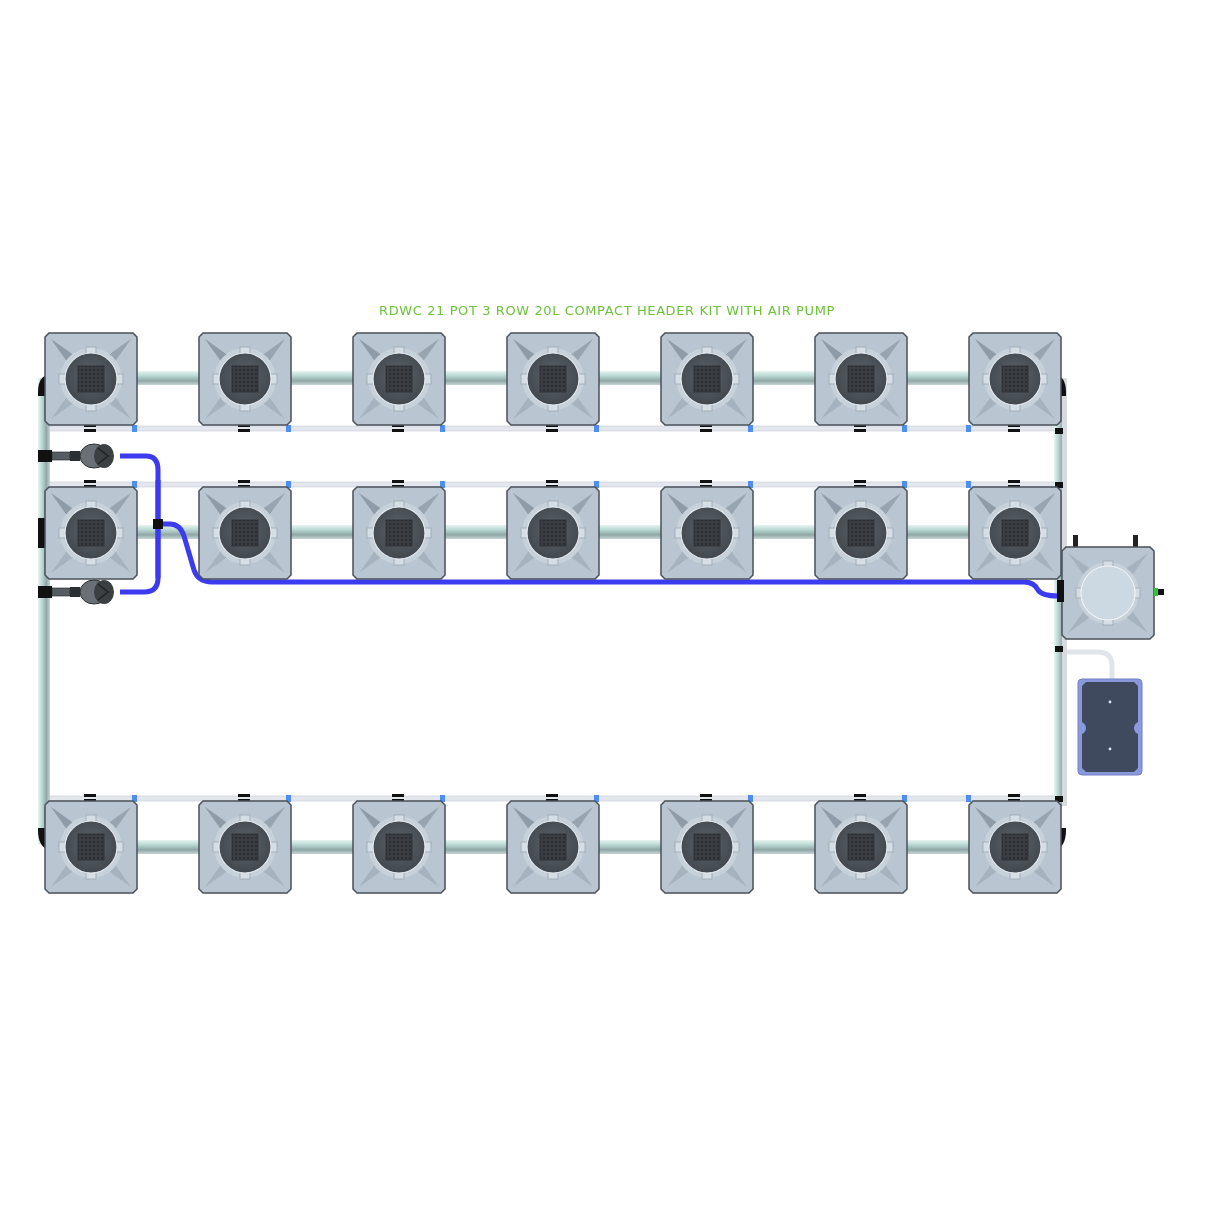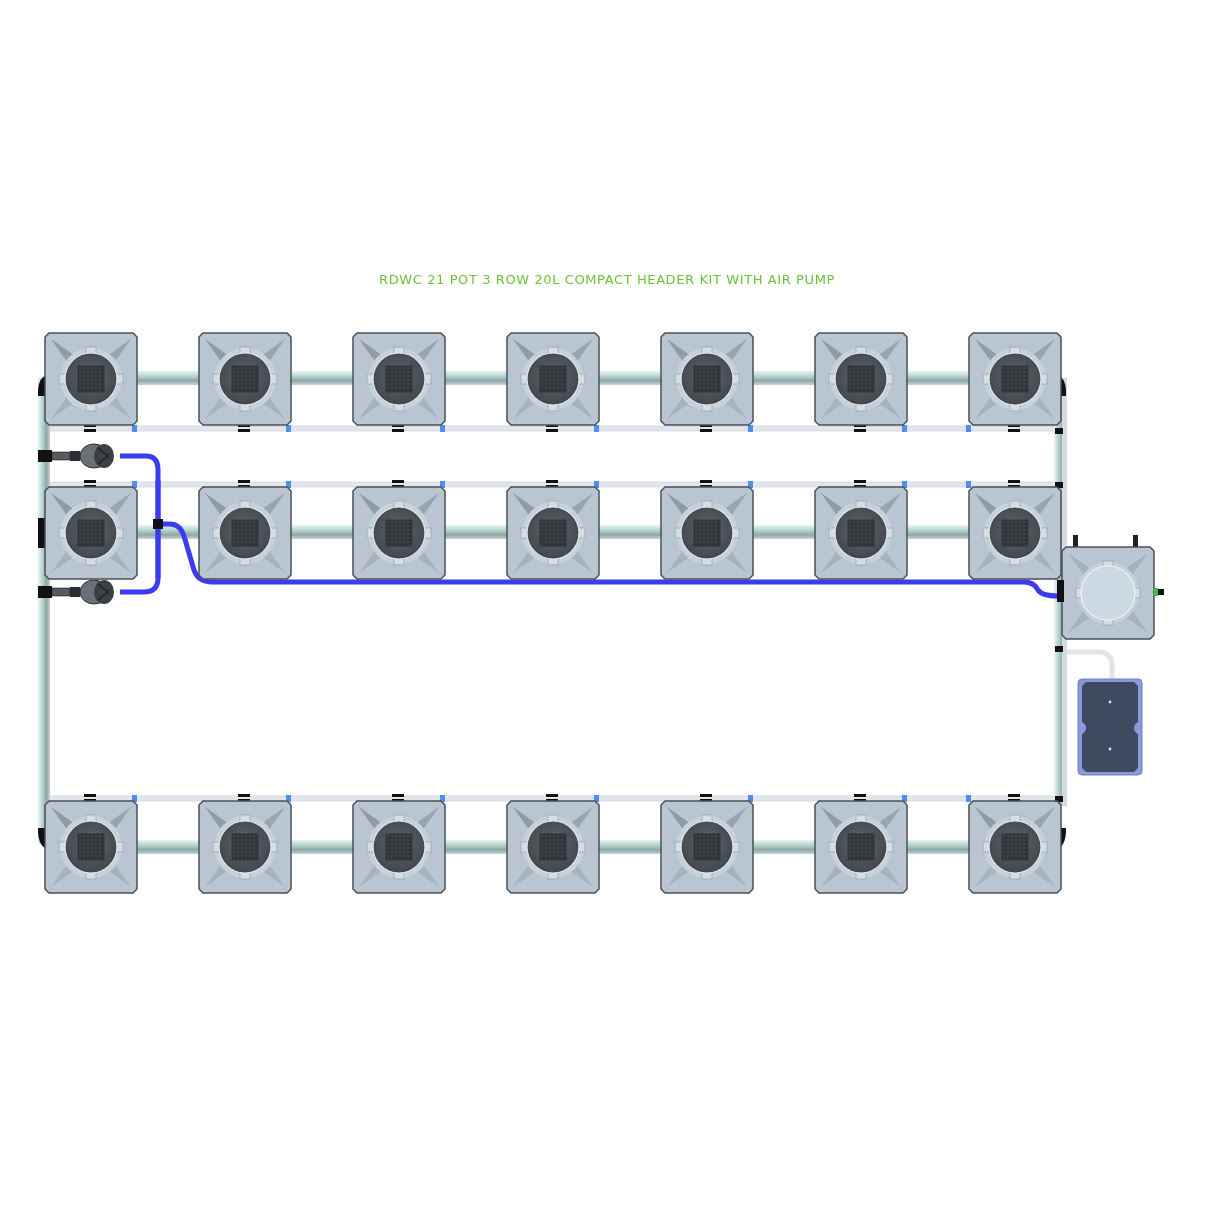--- a/index.html
+++ b/index.html
@@ -1,18 +1,18 @@
 <!DOCTYPE html>
 <html><head>
   <meta charset="utf-8">
   <style>
     html, body { margin: 0; padding: 0; background: #ffffff; }
     body { width: 1214px; height: 1214px; position: relative; overflow: hidden; font-family: "Liberation Sans", sans-serif; }
     .title {
-      position: absolute; left: 0; width: 1214px; top: 272px; text-align: center;
+      position: absolute; left: 0; width: 1214px; top: 303px; text-align: center;
       font-family: "DejaVu Sans", sans-serif; font-size: 13px; letter-spacing: 0.6px;
       color: #6cc33a; font-weight: normal;
     }
     svg.diagram { position: absolute; left: 0; top: 0; }
   </style>
 </head>
 <body>
 
 <div class="title">RDWC 21 POT 3 ROW 20L COMPACT HEADER KIT WITH AIR PUMP</div>
 

